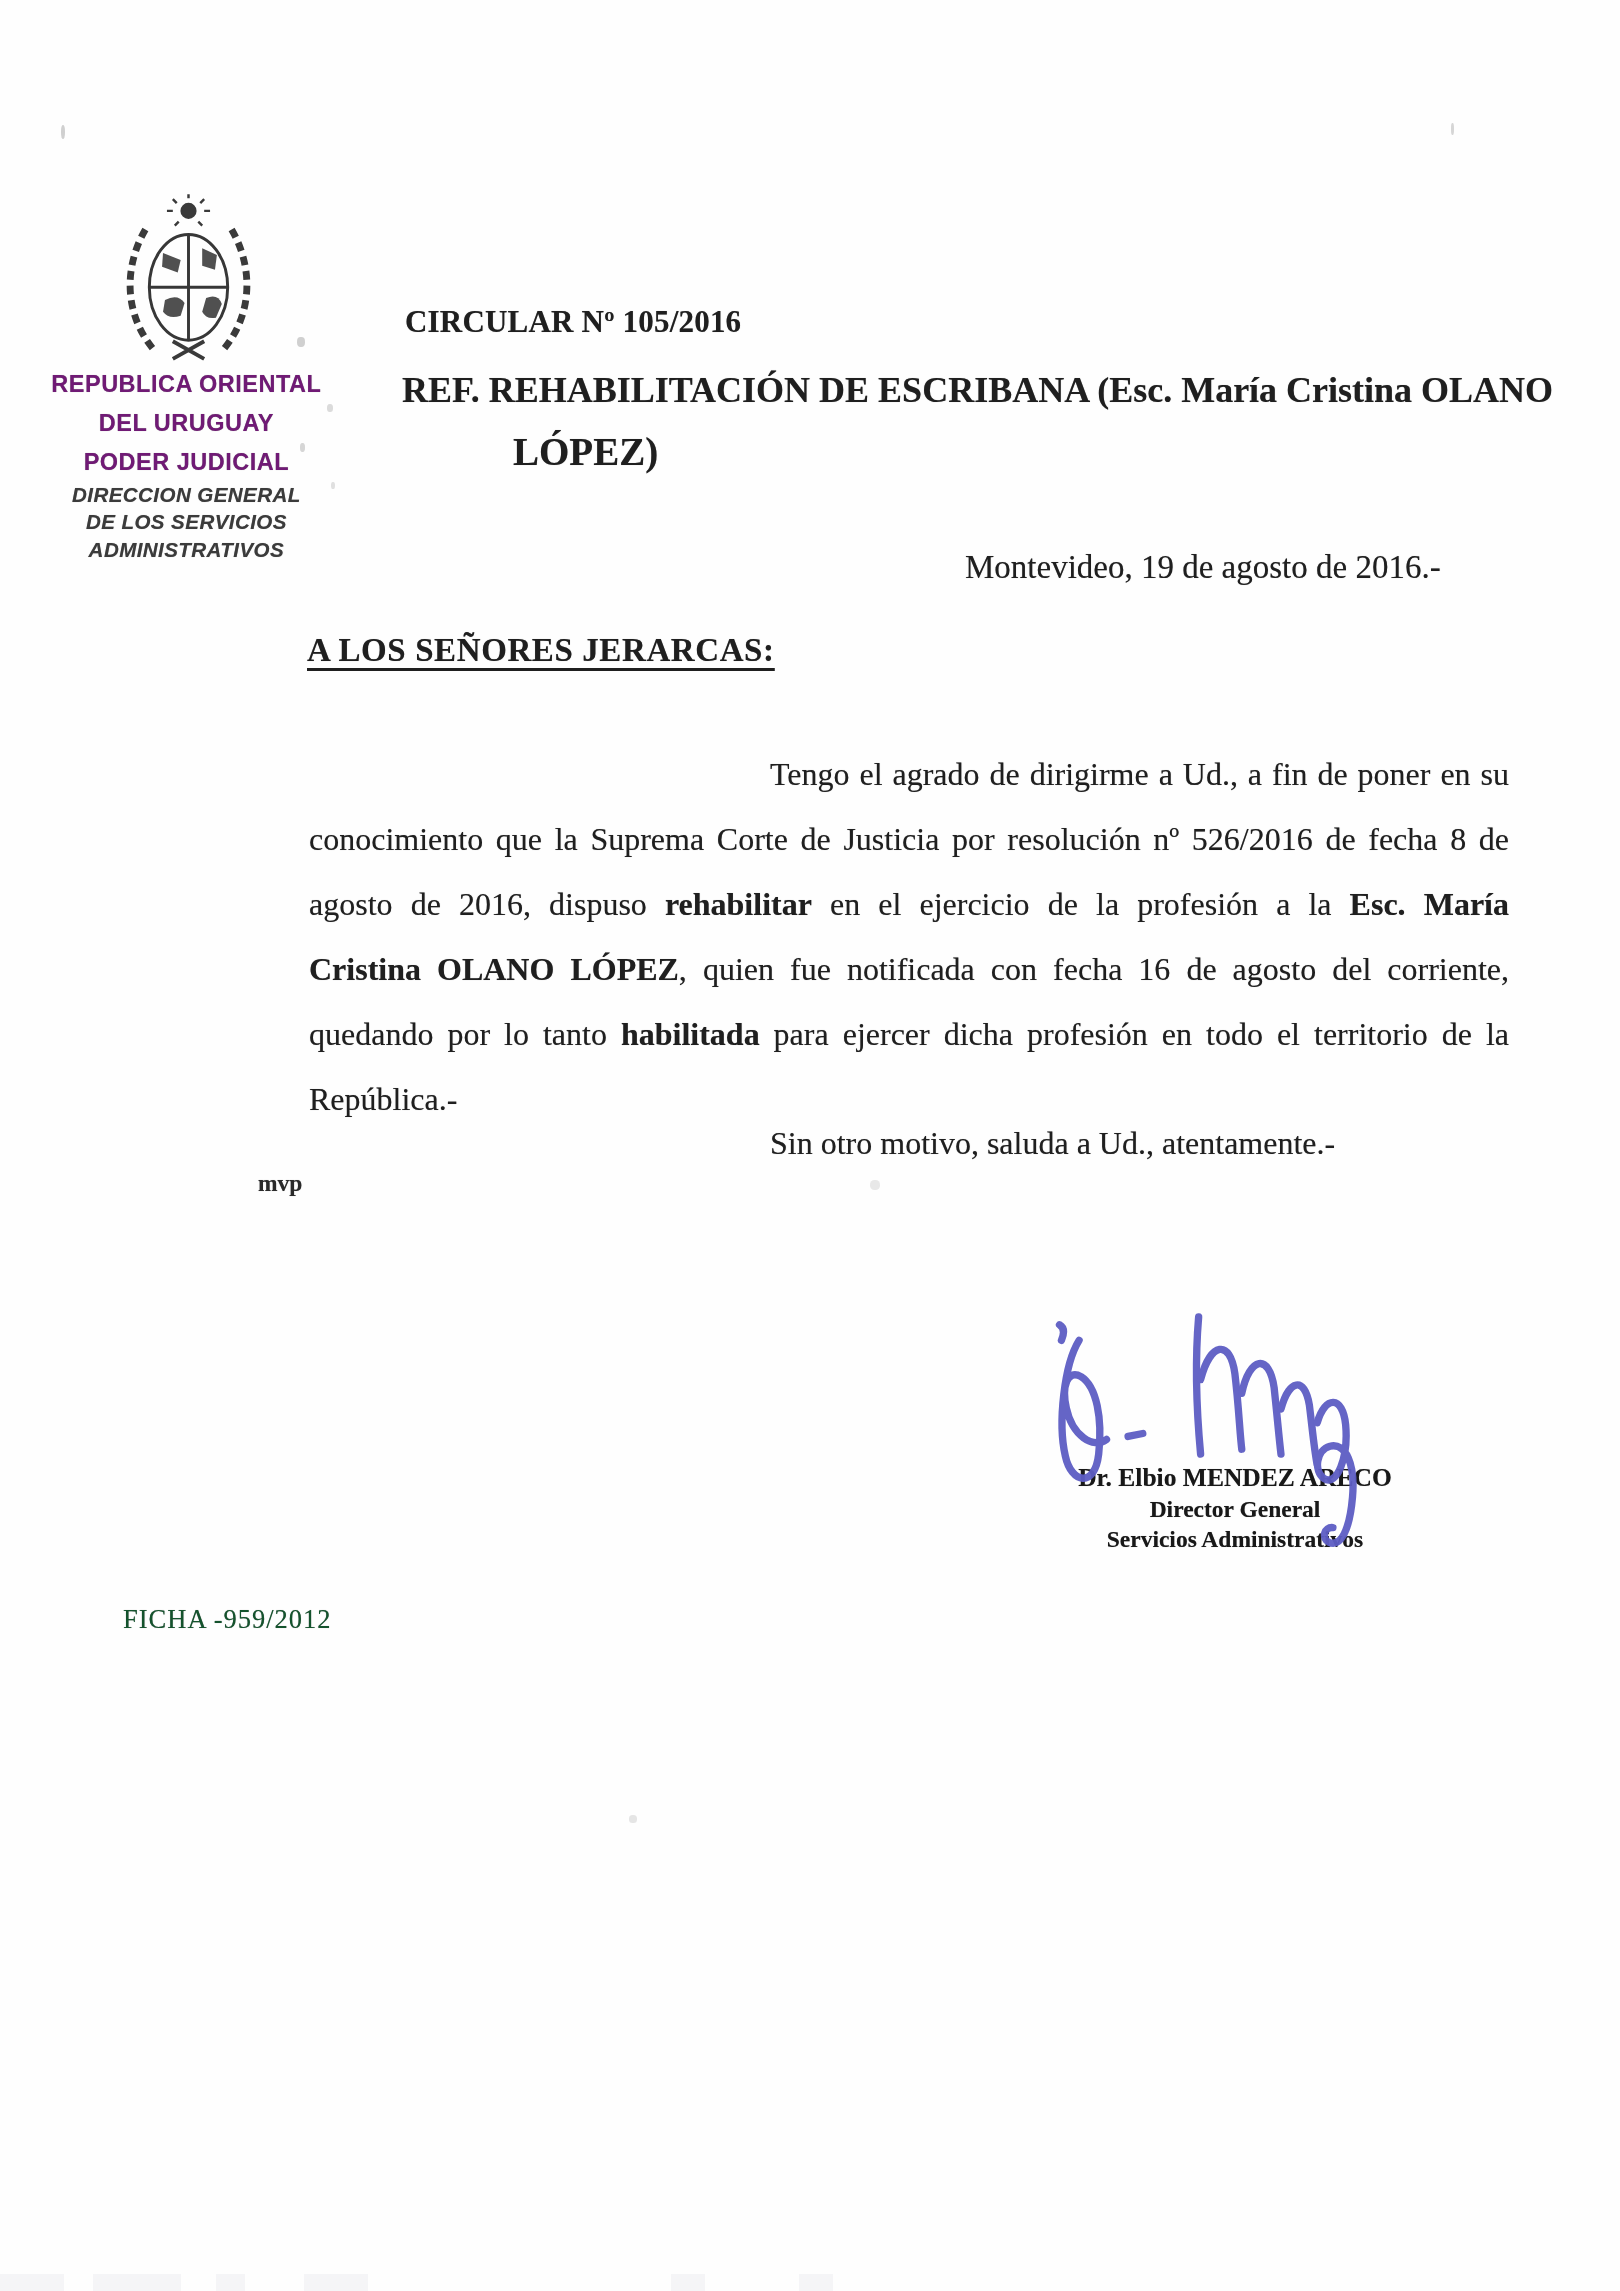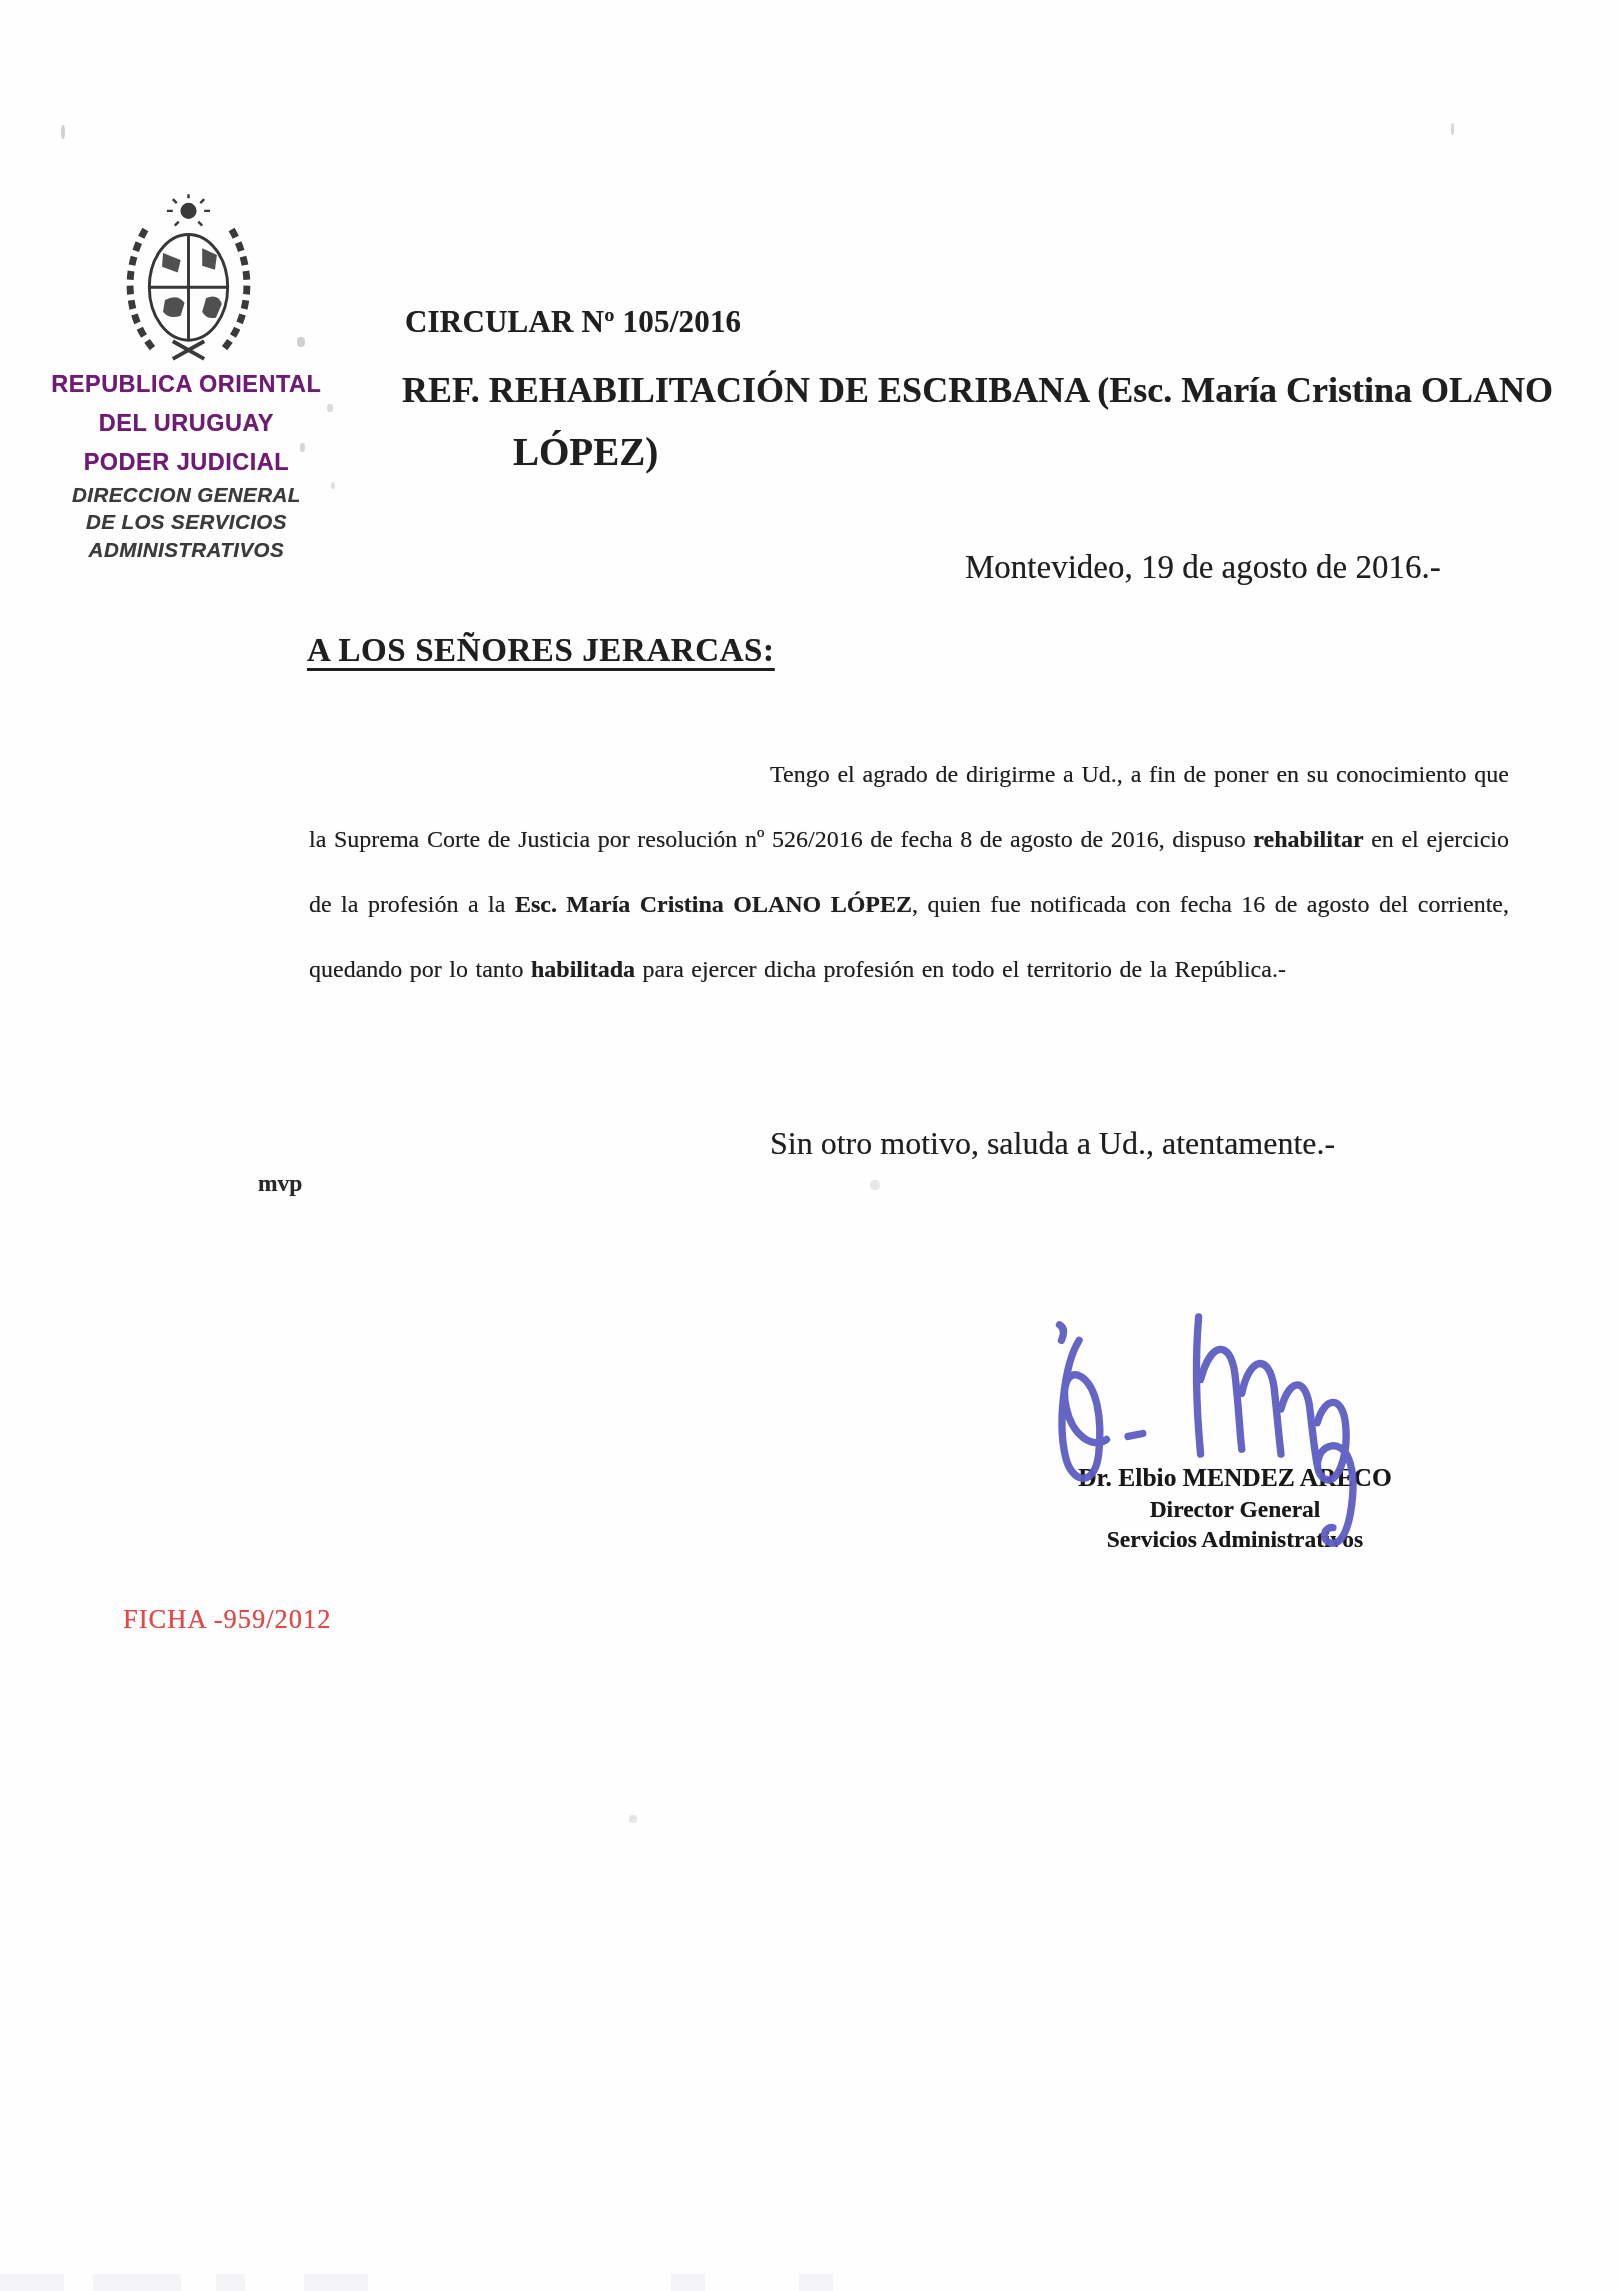--- a/index.html
+++ b/index.html
@@ -25,30 +25,30 @@
   .h-ref1{position:absolute;left:402px;top:369px;font-size:36px;font-weight:bold;}
   .h-ref2{position:absolute;left:513px;top:429px;font-size:39px;font-weight:bold;}
   .dateline{position:absolute;left:965px;top:549px;font-size:33px;}
   .salutation{
     position:absolute;left:307px;top:632px;font-size:33px;font-weight:bold;
     text-decoration:underline;text-decoration-thickness:2.9px;text-underline-offset:6.9px;letter-spacing:0.6px;
   }
   
   .body-par{
     position:absolute;left:309px;top:742px;width:1200px;
-    font-size:24px;line-height:65px;text-align:justify;text-indent:461px;word-spacing:1.5px;
+    font-size:32px;line-height:65px;text-align:justify;text-indent:461px;word-spacing:1.5px;
   }
   .closing{position:absolute;left:309px;top:1125px;width:1200px;font-size:32px;text-indent:461px;}
   .initials{position:absolute;left:258px;top:1170px;font-size:23.5px;font-weight:bold;color:#2a2a2a;}
   
   .sig-svg{position:absolute;left:1034px;top:1309px;width:343px;height:251px;z-index:6;pointer-events:none;}
   .sig-block{position:absolute;left:1049px;top:1461px;width:372px;text-align:center;font-weight:bold;color:#181818;z-index:4;}
   .sig-name{font-size:25.5px;line-height:33px;}
   .sig-title{font-size:23.5px;line-height:30px;}
-  .ficha{position:absolute;left:123px;top:1604px;font-size:26.5px;color:#ef4444;letter-spacing:1px;}
+  .ficha{position:absolute;left:123px;top:1604px;font-size:26.5px;color:#14532d;letter-spacing:1px;}
   
   .speck{position:absolute;background:#9a9a9a;border-radius:45%;}
   .bottom-strip{position:absolute;bottom:0;height:17.6px;background:#f5f5f7;}
 </style>
 </head>
 <body>
 
 <div class="page">
 
   <svg class="emblem" viewBox="0 0 148 172" aria-hidden="true">

